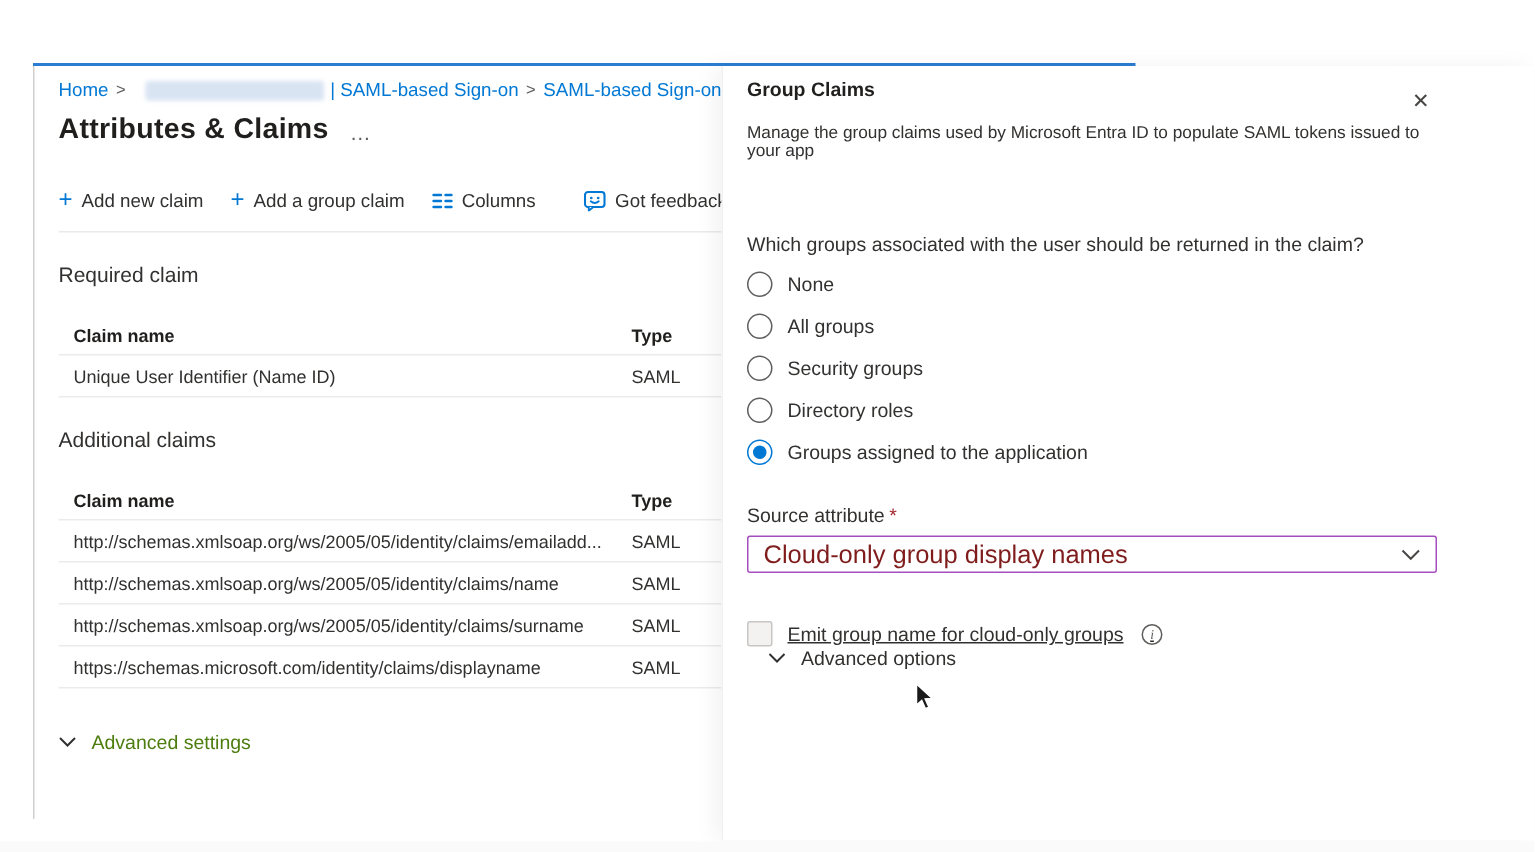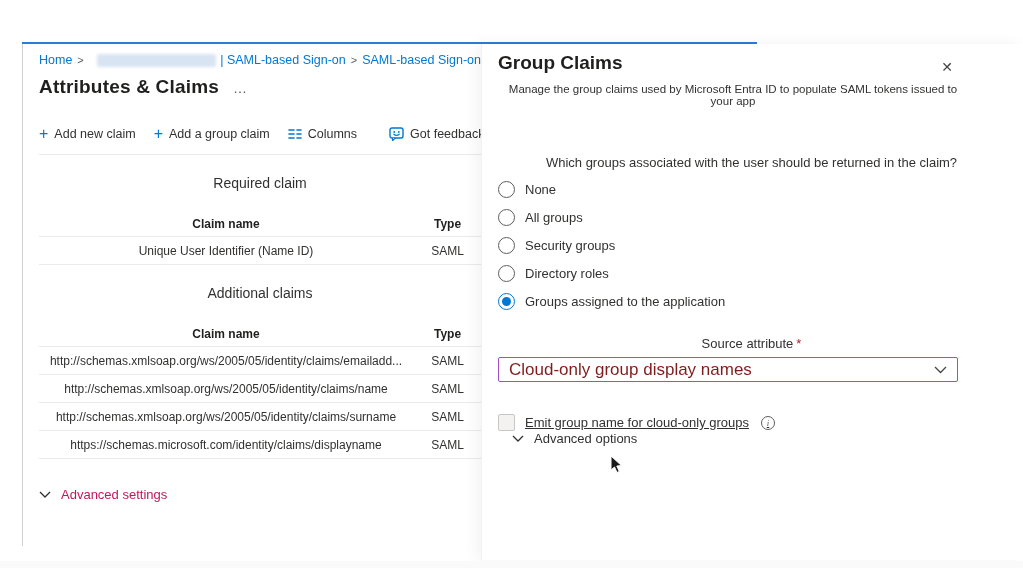--- a/index.html
+++ b/index.html
@@ -1,18 +1,18 @@
 <!DOCTYPE html>
 <html><head>
 <meta charset="utf-8">
 <style>
   * { margin:0; padding:0; box-sizing:border-box; }
   html,body { width:1023px; height:568px; background:#fff; overflow:hidden;
     font-family:"Liberation Sans","DejaVu Sans",sans-serif; color:#323130; }
-  .stage { position:relative; width:832px; height:568px; background:#fff;text-align:center; }
+  .stage { position:relative; width:832px; height:568px; background:#fff; }
 
   
   .blade { position:absolute; left:22px; top:43px; width:459px; height:503px;
     border-left:1px solid #d2d0ce; background:#fff; }
   .blade-topline { position:absolute; left:22px; top:42px; width:735px; height:2px;
     background:#2b7cd3; z-index:5; }
   .blade-inner { padding:10px 0 0 16px; }
 
   .breadcrumb { font-size:12.5px; white-space:nowrap; display:flex; align-items:center; }
   .breadcrumb a { color:#0078d4; text-decoration:none; cursor:pointer; }
@@ -37,30 +37,30 @@
   .section-heading { font-size:14px; color:#323130; margin-top:20px; }
   .claims-table { width:443px; margin-top:20px; }
   .tr { display:grid; grid-template-columns:372px 1fr; align-items:center;
     min-height:28px; border-bottom:1px solid #edebe9; }
   .tr.head { font-weight:700; font-size:12px; color:#201f1e; min-height:26px; }
   .td { font-size:12px; overflow:hidden; text-overflow:ellipsis; white-space:nowrap;
     padding:4px 8px 4px 10px; }
   .tr:not(.head) { cursor:pointer; }
 
   .adv-link { display:flex; align-items:center; gap:10px; margin-top:28px;
-    font-size:13px; color:#be185d; cursor:pointer; }
+    font-size:13px; color:#4d7c0f; cursor:pointer; }
   .chev svg { display:block; }
 
   
   .panel { position:absolute; left:481px; top:44px; width:542px; height:516px;
     background:#fff; border-left:1px solid #f1f1f1;
     box-shadow:-5px 0 14px rgba(0,0,0,.05); z-index:6; }
   .panel-inner { padding:8px 18px 0 16px; }
   .panel-head { display:flex; justify-content:space-between; align-items:flex-start; }
-  .panel-title { font-size:19px; font-weight:700; color:#201f1e; }
+  .panel-title { font-size:13px; font-weight:700; color:#201f1e; }
   .panel-close { color:#484644; font-size:14px; cursor:pointer; padding:6px 4px;
     margin-top:4px; margin-right:48px; line-height:10px; }
   .panel-subtitle { font-size:11.5px; color:#323130; margin-top:5px; width:470px; }
 
   .panel-question { font-size:13px; margin-top:48px; }
   .radio-row { display:flex; align-items:center; gap:10px; margin-top:10px;
     cursor:pointer; height:18px; }
   .radio { width:17px; height:17px; border:1px solid #605e5c; border-radius:50%;
     background:#fff; flex:0 0 auto; position:relative; }
   .radio-row.selected .radio { border-color:#0078d4; }

